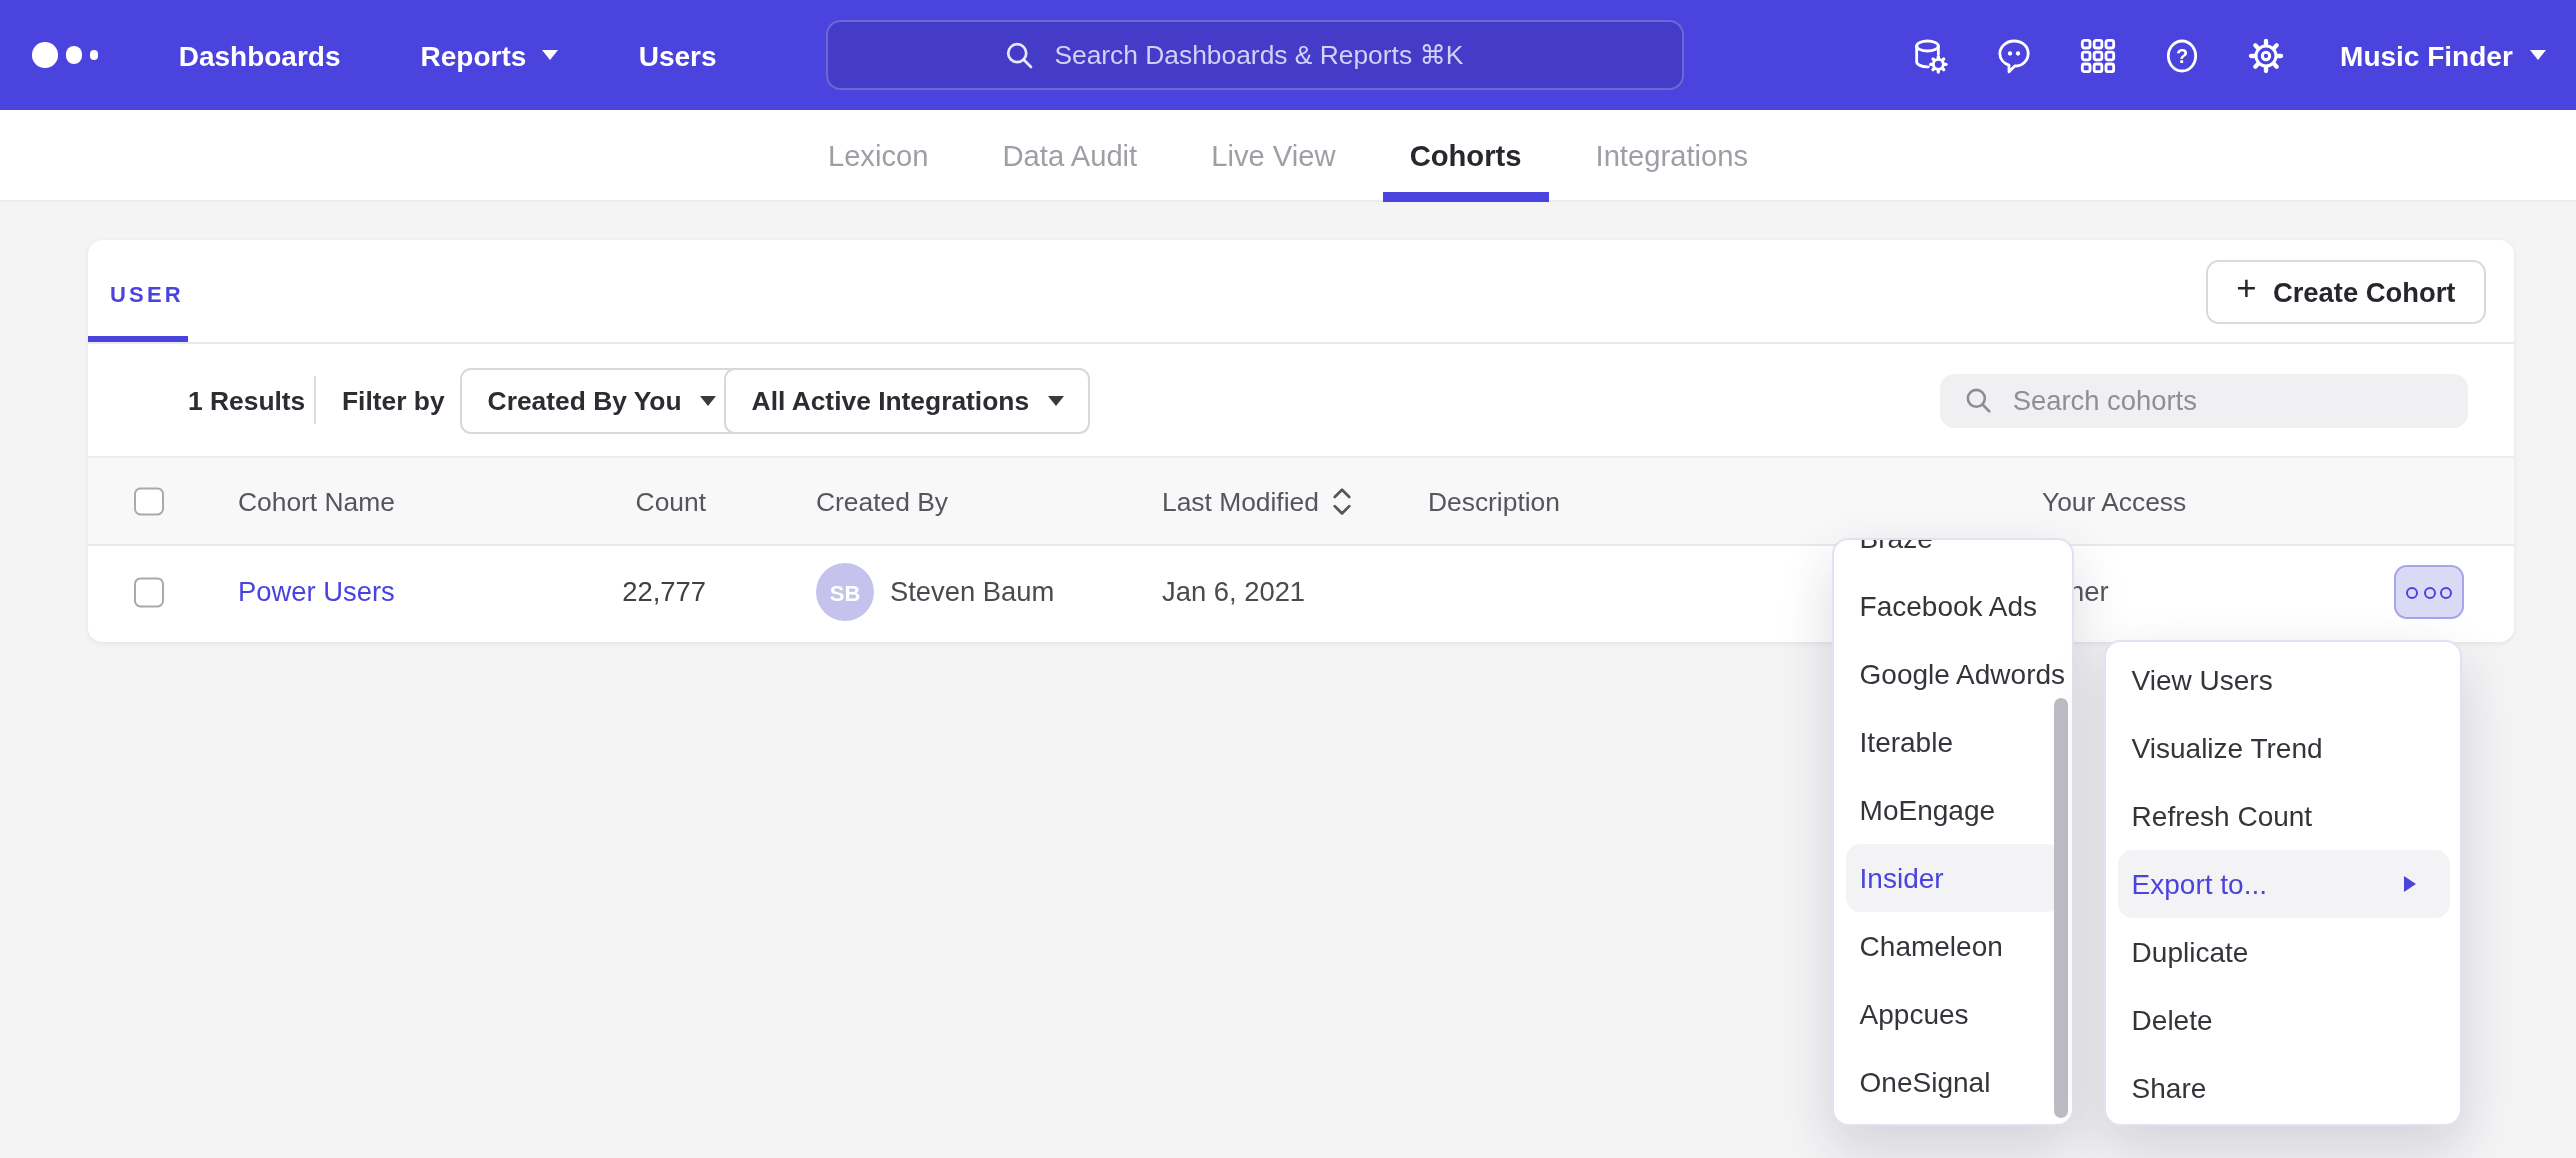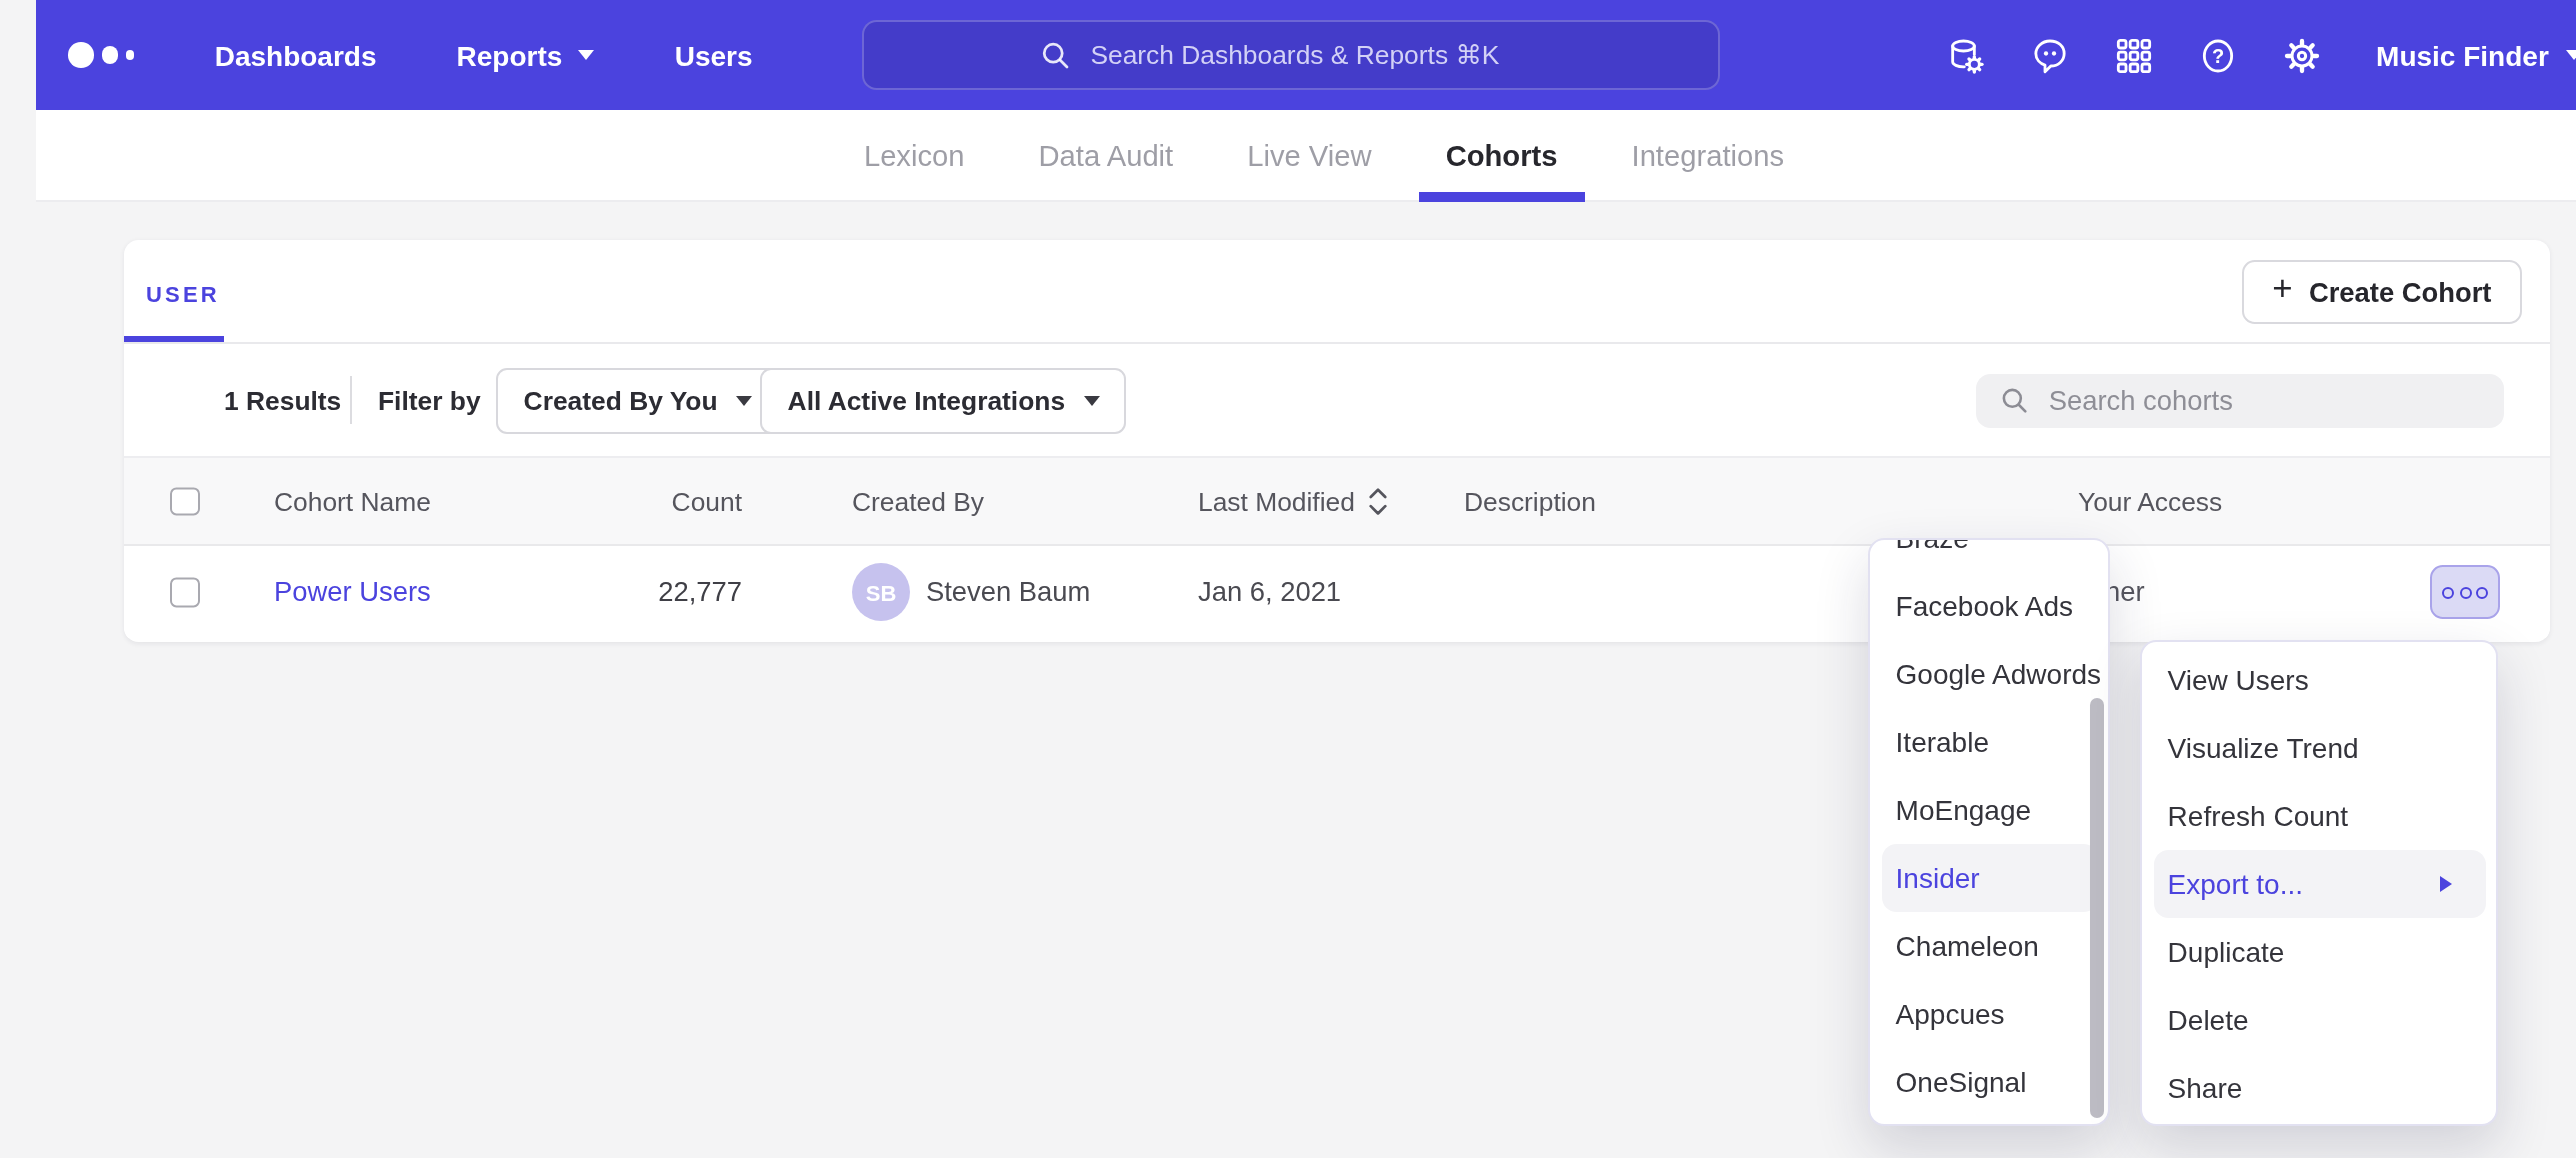--- a/index.html
+++ b/index.html
@@ -1,18 +1,18 @@
 <!DOCTYPE html>
 <html style="font-size:14.6px"><head>
 <meta charset="utf-8">
 <style>
   * { margin:0; padding:0; box-sizing:border-box; }
   html,body { background:#f4f4f5; }
   body { font-family:"Liberation Sans", sans-serif; }
-  .viewport { width:2576px; height:1158px; overflow:hidden; position:relative;padding-left:36px; }
+  .viewport { width:2576px; height:1158px; overflow:hidden; position:relative; }
   .stage { width:1288px; height:579px; position:relative; transform:scale(2); transform-origin:0 0; background:#f4f4f5; }
 
   
   .navbar { position:absolute; left:0; top:0; width:1288px; height:55px; background:#4b43de; display:flex; align-items:center; }
   .logo { display:flex; align-items:center; gap:3.7px; margin-left:16.4px; cursor:pointer; }
   .logo .d1 { width:12.8px; height:12.8px; border-radius:50%; background:#fff; }
   .logo .d2 { width:8.2px; height:8.2px; border-radius:50%; background:#fff; }
   .logo .d3 { width:4.6px; height:4.6px; border-radius:50%; background:#fff; }
   .nav-link { color:#fff; font-size:14px; font-weight:600; margin-left:40px; display:flex; align-items:center; gap:8.2px; cursor:pointer; }
   .caret-down-w { width:0; height:0; border-left:4.6px solid transparent; border-right:4.6px solid transparent; border-top:5.5px solid #fff; }

